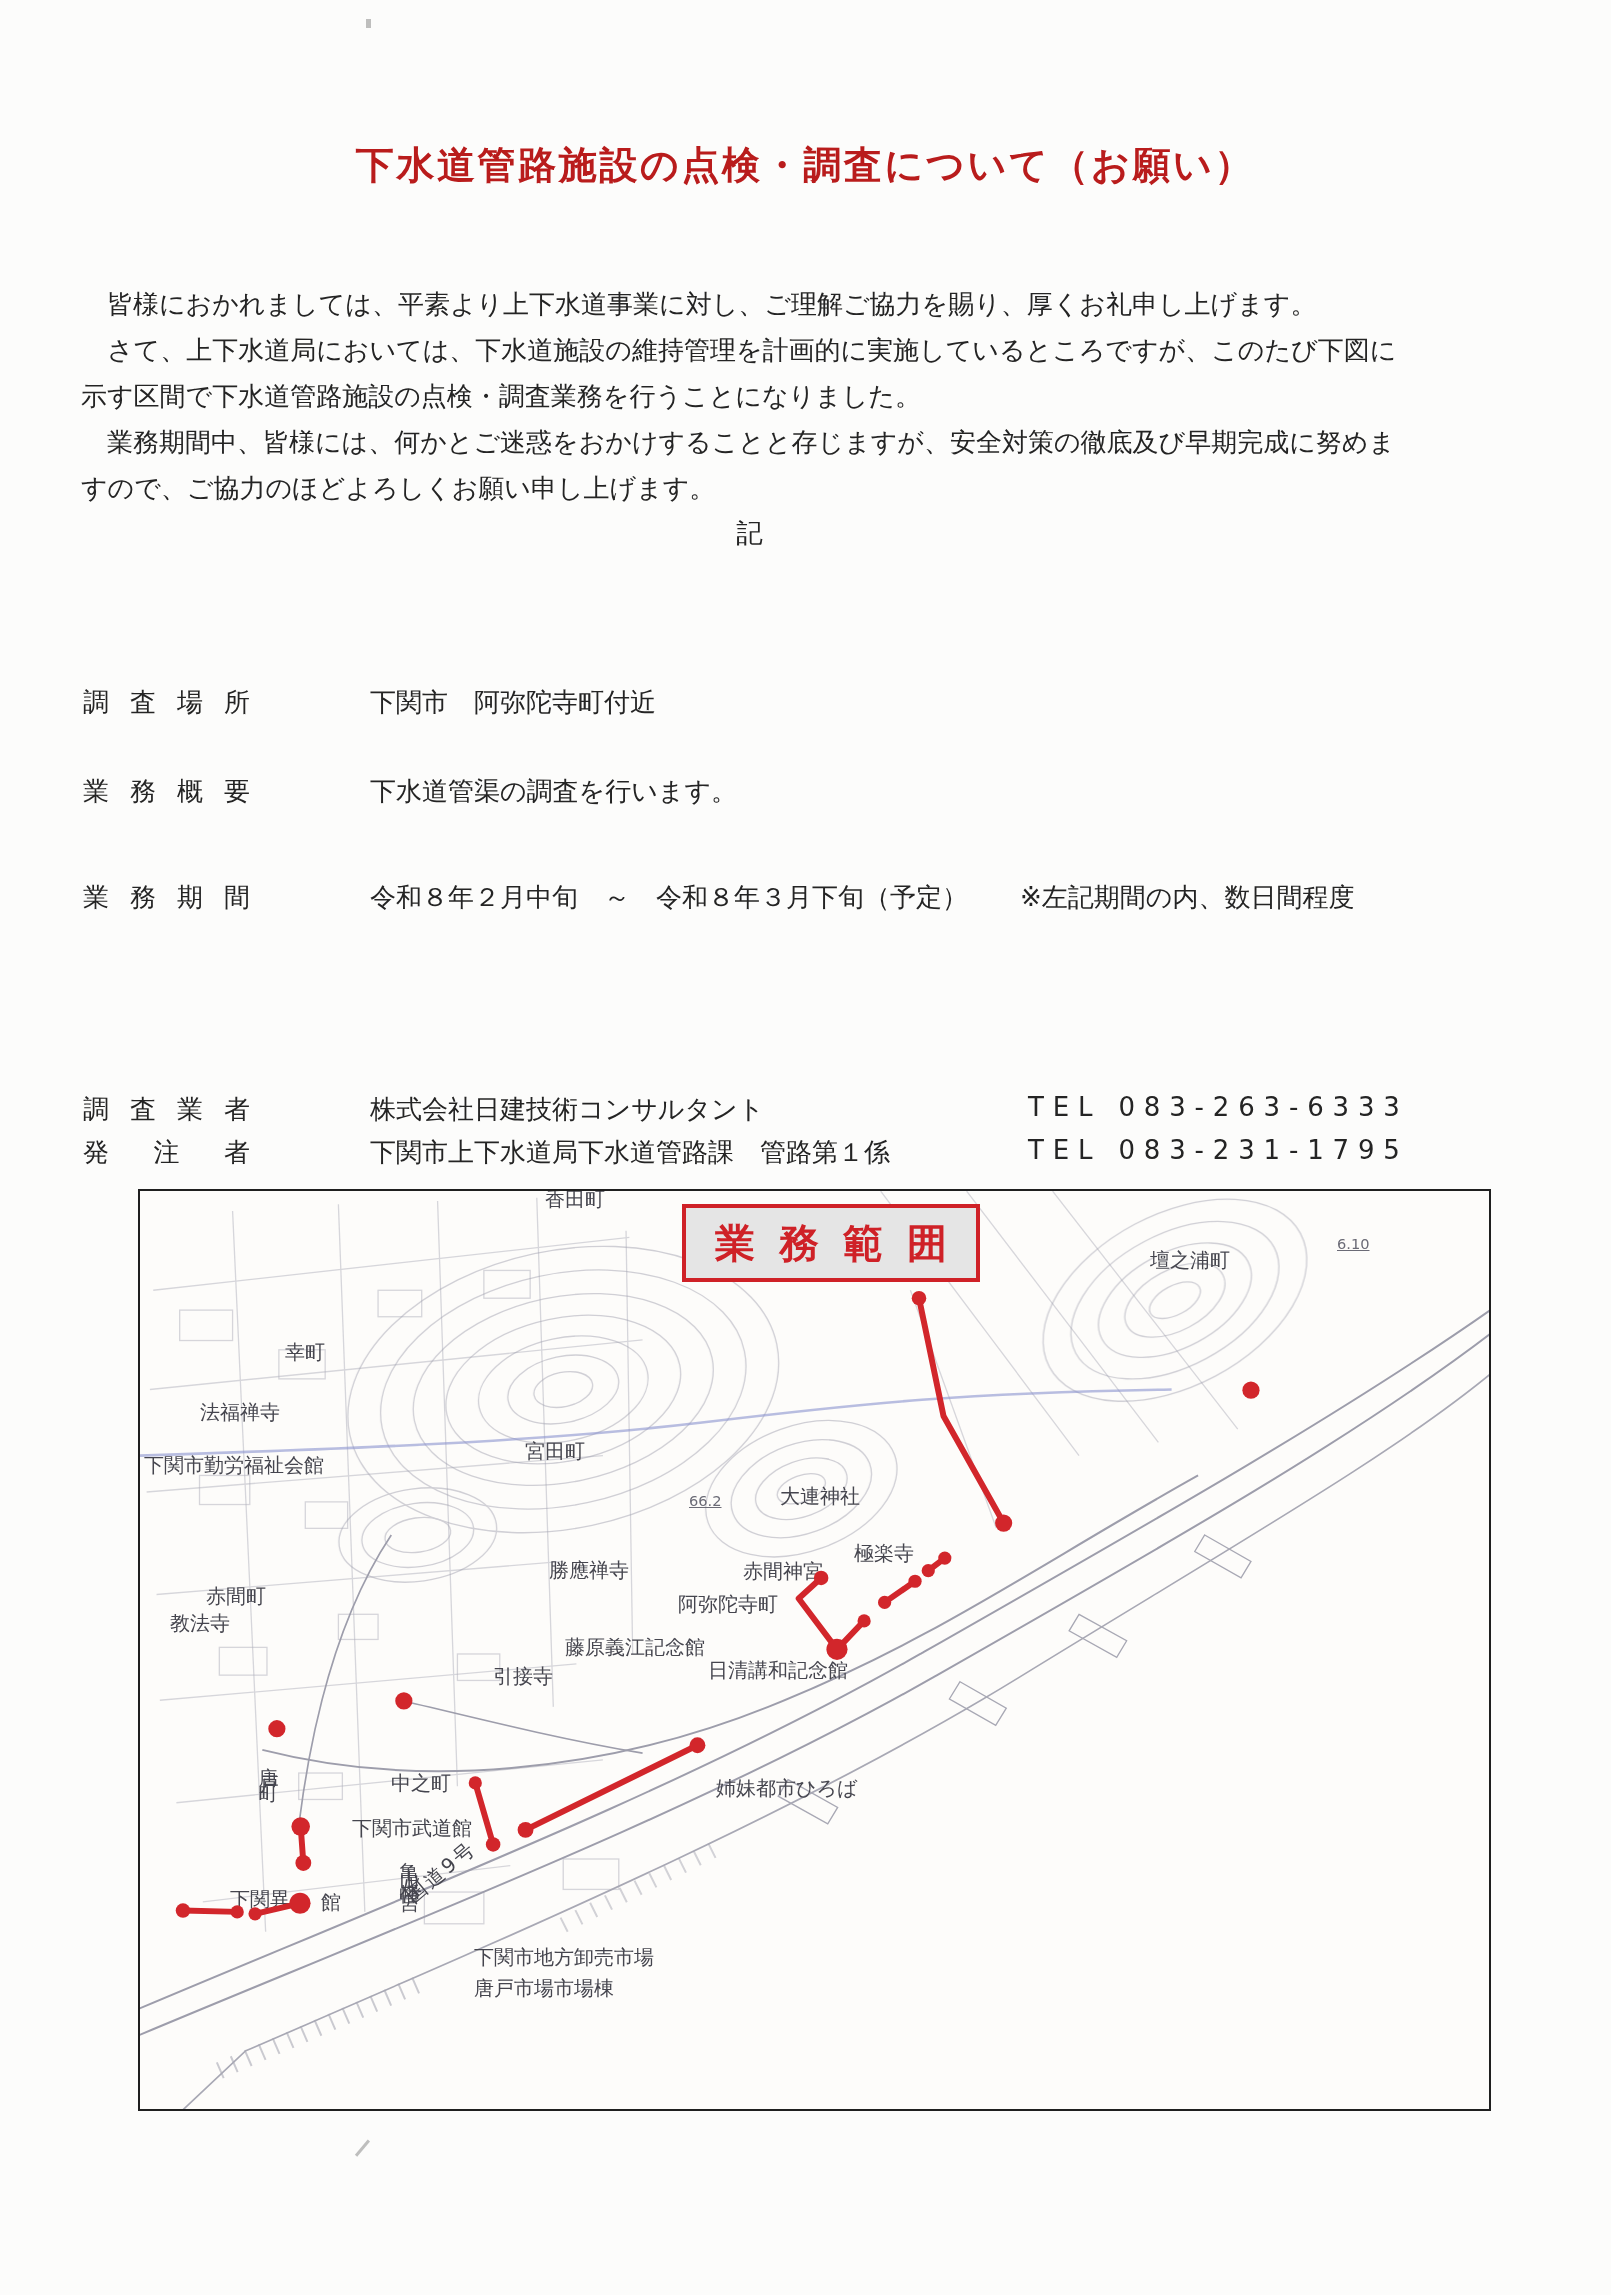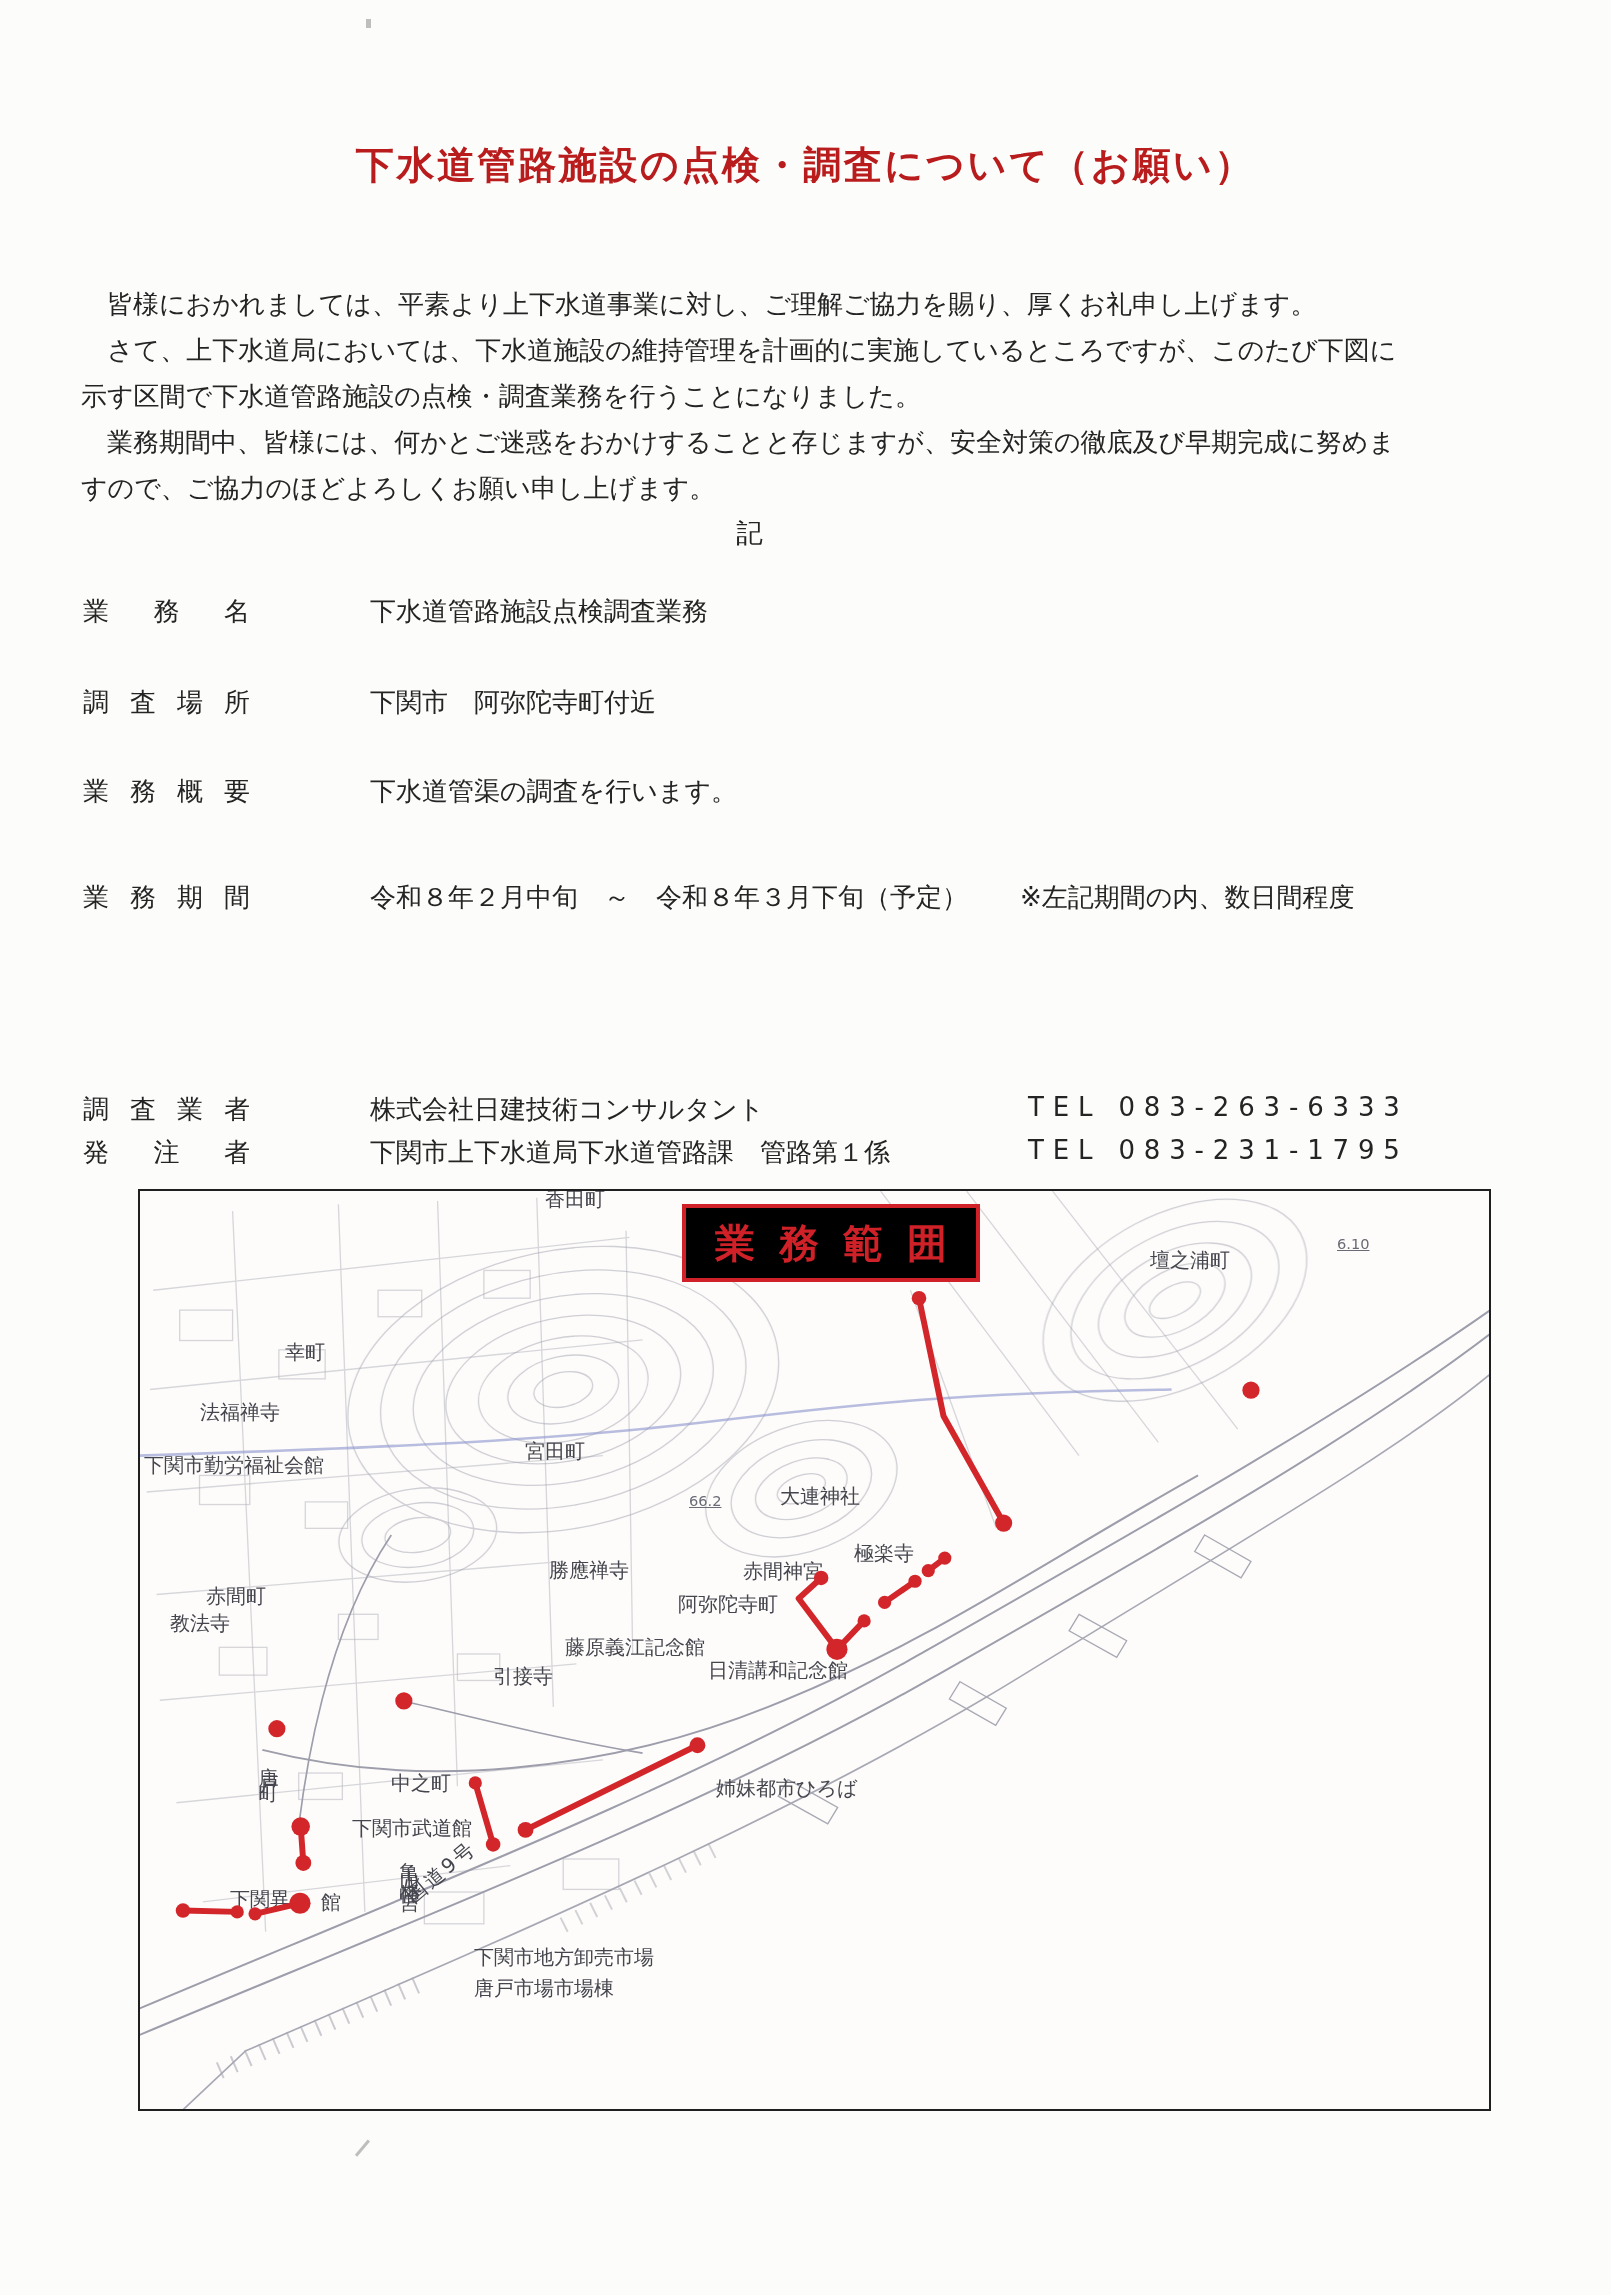--- a/index.html
+++ b/index.html
@@ -29,21 +29,21 @@
   }
   .map svg{position:absolute;left:0;top:0;width:1353px;height:922px;}
   .map-labels{position:absolute;left:0;top:0;width:100%;height:100%;}
   .mlbl{position:absolute;font-size:20px;color:#45454e;white-space:nowrap;line-height:1.1;}
   .mlbl.tiny{font-size:14.6px;color:#6b6b76;text-decoration:underline;}
   .mlbl.vert{writing-mode:vertical-rl;letter-spacing:8.6px;}
   .mlbl.vert2{writing-mode:vertical-rl;letter-spacing:7.3px;}
   .mlbl.rot{transform:rotate(-40deg);transform-origin:left top;letter-spacing:2.6px;}
   .scope-box{
     position:absolute;left:542px;top:13.2px;width:298px;height:78px;
-    background:#000000;border:4.6px solid #cf2127;box-sizing:border-box;
+    background:#e5e5e5;border:4.6px solid #cf2127;box-sizing:border-box;
     display:flex;align-items:center;justify-content:center;
   }
   .scope-box span{font-size:40px;font-weight:700;color:#cf2127;letter-spacing:24px;padding-left:24px;}
   .overlay{pointer-events:none;}
   .scan-speck{position:absolute;background:#8a8a8a;opacity:.55;}
 </style>
 </head>
 <body>
 
 <div class="page">
@@ -53,24 +53,20 @@
   <div class="intro">
     <div>　皆様におかれましては、平素より上下水道事業に対し、ご理解ご協力を賜り、厚くお礼申し上げます。</div>
     <div>　さて、上下水道局においては、下水道施設の維持管理を計画的に実施しているところですが、このたび下図に</div>
     <div>示す区間で下水道管路施設の点検・調査業務を行うことになりました。</div>
     <div>　業務期間中、皆様には、何かとご迷惑をおかけすることと存じますが、安全対策の徹底及び早期完成に努めま</div>
     <div>すので、ご協力のほどよろしくお願い申し上げます。</div>
   </div>
 
   <div class="sec-marker">記</div>
 
-  <div class="detail-row r1">
-    <span class="row-label">業務名</span>
-    <span class="row-value">下水道管路施設点検調査業務</span>
-  </div>
   <div class="detail-row r2">
     <span class="row-label">調査場所</span>
     <span class="row-value">下関市　阿弥陀寺町付近</span>
   </div>
   <div class="detail-row r3">
     <span class="row-label">業務概要</span>
     <span class="row-value">下水道管渠の調査を行います。</span>
   </div>
   <div class="detail-row r4">
     <span class="row-label">業務期間</span>

